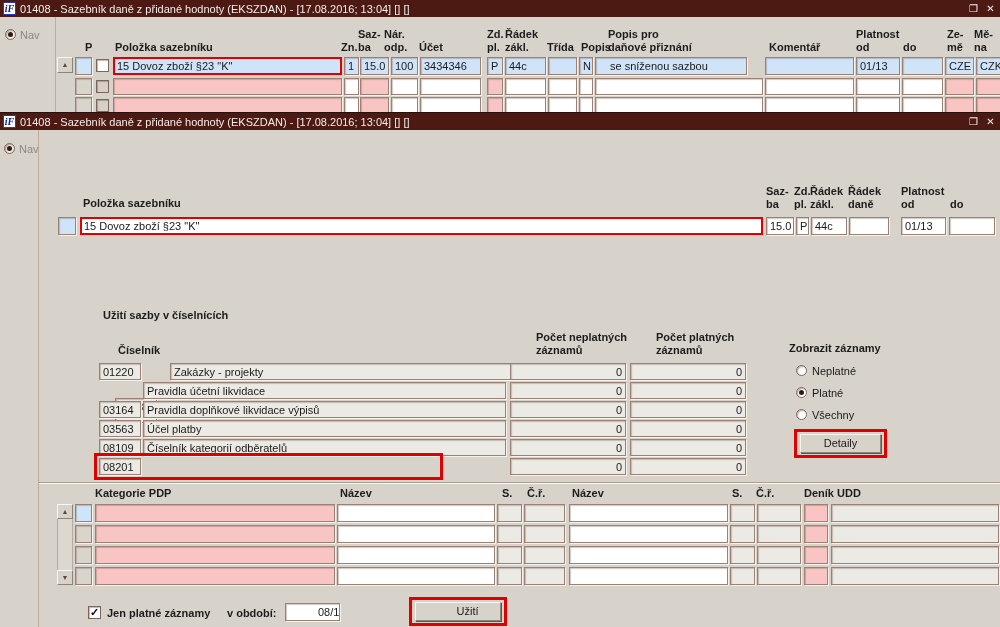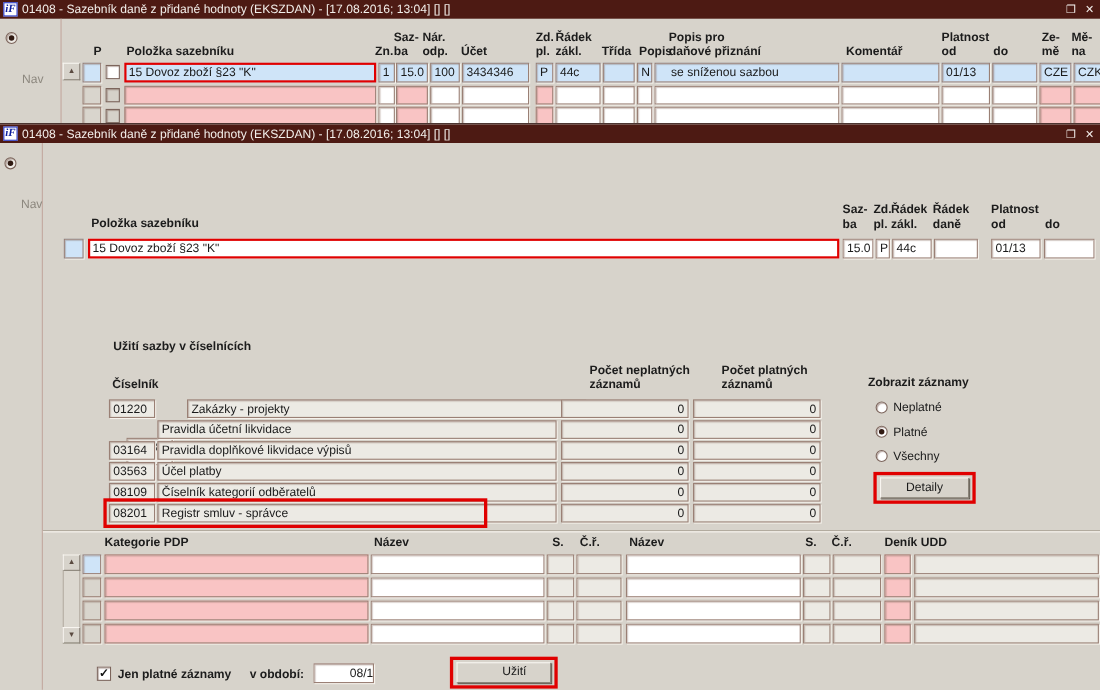--- a/index.html
+++ b/index.html
@@ -20,21 +20,21 @@
   .gray{background:#eceae4;}
   .grayface{background:#d9d5cd;}
   .red2{border:2px solid #e00000;box-shadow:none;padding:0 2px;line-height:14px;}
   .num{text-align:right;}
   .redbox{position:absolute;border:3px solid #e00000;background:transparent;}
   .btn{position:absolute;background:#d7d3cb;border:1px solid #8a8378;border-top-color:#f8f5f0;border-left-color:#f8f5f0;box-shadow:1px 1px 0 #5f584f;text-align:center;line-height:17px;cursor:default;}
   .radio{position:absolute;width:11px;height:11px;border-radius:50%;background:#fff;border:1px solid #7c655c;box-shadow:inset 1px 1px 1px rgba(120,90,80,.5);}
   .radio.checked::after{content:"";position:absolute;left:2px;top:2px;width:5px;height:5px;border-radius:50%;background:#301a12;}
   .radio.disabled{background:#efece7;}
   .rlabel{position:absolute;line-height:12px;}
-  .navlabel{color:#8d887f;margin-top:37px;}
+  .navlabel{color:#8d887f;}
   .cb{position:absolute;width:13px;height:13px;background:#fff;border:1px solid #7c655c;box-shadow:inset 1px 1px 1px rgba(120,90,80,.45);font-size:11px;line-height:11px;text-align:center;}
   .cb.checked::after{content:"\2713";font-weight:bold;color:#111;}
   .cb.gray{background:#d5d1c9;}
   .arrowbtn{position:absolute;width:16px;background:#d7d3cb;border:1px solid #8a8378;border-top-color:#f8f5f0;border-left-color:#f8f5f0;color:#5a4a40;font-size:7px;text-align:center;}
   .sbtrack{position:absolute;width:16px;background:#dcd8d0;border:1px solid #b3aca1;}
   .divider{position:absolute;height:0;border-top:1px solid #aaa195;border-bottom:1px solid #fbf8f3;}
 </style>
 </head>
 <body>
 
@@ -79,21 +79,21 @@
   <span class="cb" style="left:96px;top:59px;"></span>
   <div class="f blue red2" style="left:113px;top:57px;width:229px;">15  Dovoz zboží §23 "K"</div>
   <div class="f blue" style="left:344px;top:57px;width:15px;">1</div>
   <div class="f blue" style="left:360px;top:57px;width:29px;">15.0</div>
   <div class="f blue" style="left:391px;top:57px;width:27px;">100</div>
   <div class="f blue" style="left:420px;top:57px;width:61px;">3434346</div>
   <div class="f blue" style="left:487px;top:57px;width:16px;">P</div>
   <div class="f blue" style="left:505px;top:57px;width:41px;">44c</div>
   <div class="f blue" style="left:548px;top:57px;width:29px;"></div>
   <div class="f blue" style="left:579px;top:57px;width:14px;">N</div>
-  <div class="f blue" style="left:595px;top:57px;width:168px;padding-left:14px;">se sníženou sazbou</div>
+  <div class="f blue" style="left:595px;top:57px;width:152px;padding-left:14px;">se sníženou sazbou</div>
   <div class="f blue" style="left:765px;top:57px;width:89px;"></div>
   <div class="f blue" style="left:856px;top:57px;width:44px;">01/13</div>
   <div class="f blue" style="left:902px;top:57px;width:41px;"></div>
   <div class="f blue" style="left:945px;top:57px;width:29px;">CZE</div>
   <div class="f blue" style="left:976px;top:57px;width:26px;">CZK</div>
 
   <div class="f grayface" style="left:75px;top:78px;width:17px;height:17px;"></div>
   <span class="cb gray" style="left:96px;top:80px;"></span>
   <div class="f pink" style="left:113px;top:78px;width:229px;height:17px;"></div>
   <div class="f" style="left:344px;top:78px;width:15px;height:17px;"></div>
@@ -157,21 +157,21 @@
   <div class="f blue" style="left:58px;top:104px;width:18px;"></div>
   <div class="f red2" style="left:80px;top:104px;width:683px;">15  Dovoz zboží §23 "K"</div>
   <div class="f" style="left:766px;top:104px;width:28px;">15.0</div>
   <div class="f" style="left:796px;top:104px;width:13px;">P</div>
   <div class="f" style="left:811px;top:104px;width:36px;">44c</div>
   <div class="f" style="left:849px;top:104px;width:40px;"></div>
   <div class="f" style="left:901px;top:104px;width:45px;">01/13</div>
   <div class="f" style="left:949px;top:104px;width:46px;"></div>
 
   <div class="hdr" style="left:103px;top:196px;">Užití sazby v číselnících</div>
-  <div class="hdr" style="left:102px;top:231px;">Číselník</div>
+  <div class="hdr" style="left:118px;top:231px;">Číselník</div>
   <div class="hdr" style="left:536px;top:218px;">Počet neplatných
 záznamů</div>
   <div class="hdr" style="left:656px;top:218px;">Počet platných
 záznamů</div>
 
   <div class="f gray" style="left:99px;top:250px;width:42px;height:17px;">01220</div>
   <div class="f gray" style="left:143px;top:250px;width:363px;height:17px;margin-left:27px;">Zakázky - projekty</div>
   <div class="f gray num" style="left:510px;top:250px;width:116px;height:17px;">0</div>
   <div class="f gray num" style="left:630px;top:250px;width:116px;height:17px;">0</div>
 
@@ -189,21 +189,20 @@
   <div class="f gray" style="left:143px;top:307px;width:363px;height:17px;">Účel platby</div>
   <div class="f gray num" style="left:510px;top:307px;width:116px;height:17px;">0</div>
   <div class="f gray num" style="left:630px;top:307px;width:116px;height:17px;">0</div>
 
   <div class="f gray" style="left:99px;top:326px;width:42px;height:17px;">08109</div>
   <div class="f gray" style="left:143px;top:326px;width:363px;height:17px;">Číselník kategorií odběratelů</div>
   <div class="f gray num" style="left:510px;top:326px;width:116px;height:17px;">0</div>
   <div class="f gray num" style="left:630px;top:326px;width:116px;height:17px;">0</div>
 
   <div class="f gray" style="left:99px;top:345px;width:42px;height:17px;">08201</div>
-  <div class="f gray" style="left:143px;top:345px;width:363px;height:17px;">Registr smluv - správce</div>
   <div class="f gray num" style="left:510px;top:345px;width:116px;height:17px;">0</div>
   <div class="f gray num" style="left:630px;top:345px;width:116px;height:17px;">0</div>
   <div class="redbox" style="left:94px;top:340px;width:349px;height:27px;"></div>
 
   <div class="hdr" style="left:789px;top:229px;">Zobrazit záznamy</div>
   <span class="radio" style="left:796px;top:252px;"></span>
   <span class="rlabel" style="left:812px;top:252px;">Neplatné</span>
   <span class="radio checked" style="left:796px;top:274px;"></span>
   <span class="rlabel" style="left:812px;top:274px;">Platné</span>
   <span class="radio" style="left:796px;top:296px;"></span>

